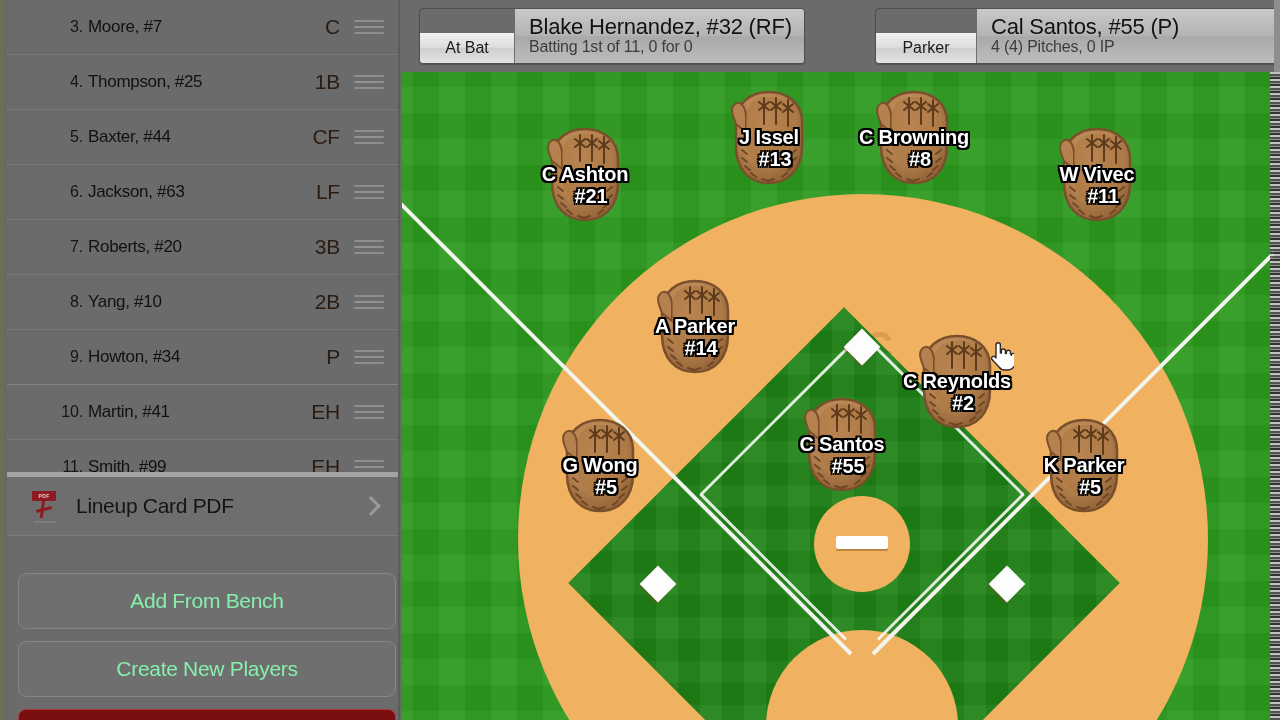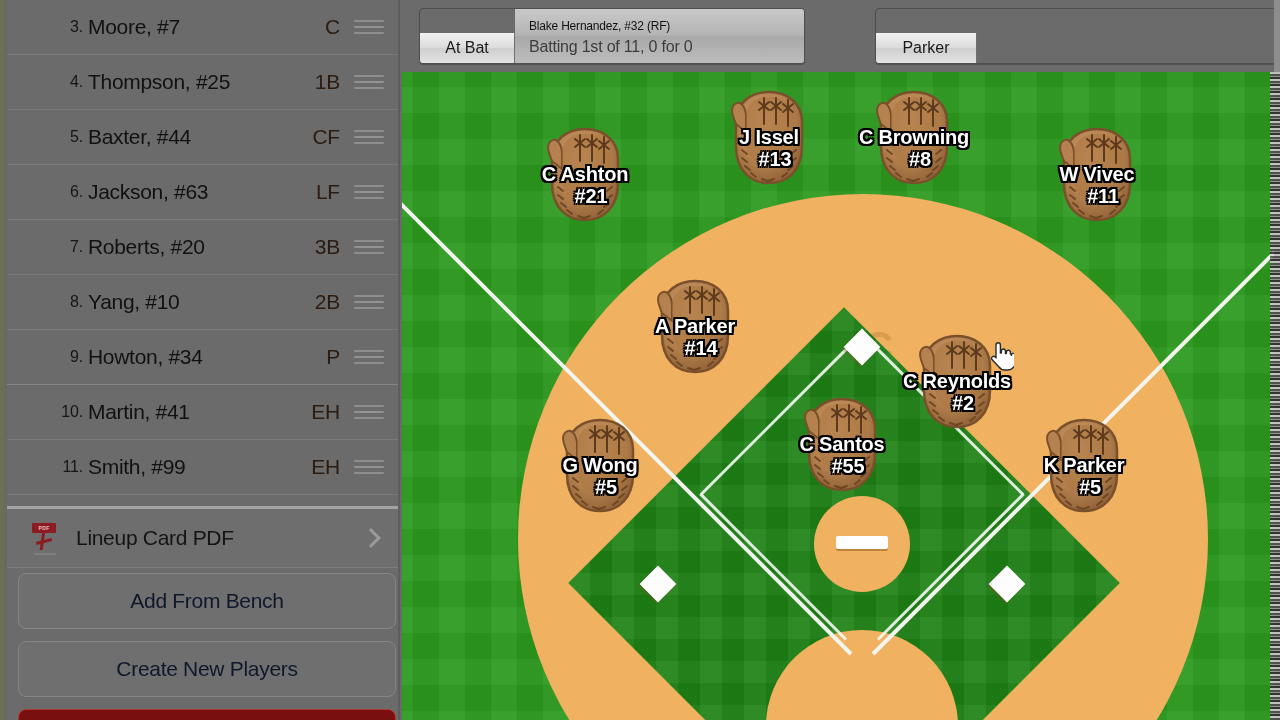--- a/index.html
+++ b/index.html
@@ -26,40 +26,40 @@
     display:flex;align-items:center;
     border-bottom:1px solid #7a7a7a;
     padding:0 0 0 48px;
   }
   .lineup-row.sep-strong{border-bottom:1px solid #848484;}
   .row-num{
     font-size:16px;color:#151515;font-weight:500;
     min-width:28px;text-align:right;margin-right:5px;letter-spacing:-0.2px;
   }
   .row-name{
-    font-size:21px;color:#111;letter-spacing:-0.3px;font-weight:400;
+    font-size:17px;color:#111;letter-spacing:-0.3px;font-weight:400;
     flex:1;
   }
   .row-pos{
     font-size:21px;color:#2b1c12;letter-spacing:-0.2px;
     width:56px;text-align:right;margin-right:14px;
   }
   .drag-handle{
     width:30px;height:22px;margin-right:16px;
     display:flex;flex-direction:column;justify-content:center;gap:4px;
   }
   .drag-handle i{display:block;height:2px;background:#8e8e8e;border-radius:1px;}
   .drag-handle i:nth-child(2){background:#929292;}
 
   
   .pdf-row{
-    position:absolute;left:0;top:506px;width:393px;height:58px;
+    position:absolute;left:0;top:472px;width:393px;height:58px;
     display:flex;align-items:center;
     background:#6e6e6e;
-    border-top:3px solid #a3a3a3;border-bottom:1px solid #7d7d7d;
+    border-top:5px solid #a3a3a3;border-bottom:1px solid #7d7d7d;
   }
   .pdf-icon{
     position:relative;width:26px;height:30px;margin-left:25px;margin-right:18px;
   }
   .pdf-icon .tab{
     position:absolute;left:0;top:0;width:24px;height:10px;background:#8c1c22;border-radius:1px;
     font-size:5px;color:#f0c0c4;text-align:center;line-height:10px;letter-spacing:0.4px;font-weight:bold;
   }
   .pdf-icon .body{
     position:absolute;left:4px;top:8px;width:18px;height:20px;
@@ -77,21 +77,21 @@
   .chevron{
     width:11px;height:11px;border-right:3px solid #9a9a9a;border-top:3px solid #9a9a9a;
     transform:rotate(45deg);margin-right:22px;
   }
 
   
   .btn{
     position:absolute;left:11px;width:378px;height:56px;box-sizing:border-box;
     background:#6f6f6f;border:1px solid #868686;border-radius:8px;
     display:flex;align-items:center;justify-content:center;
-    font-size:21px;color:#0f172a;letter-spacing:-0.3px;
+    font-size:21px;color:#86efac;letter-spacing:-0.3px;
   }
   .btn-bench{top:573px;}
   .btn-create{top:641px;}
   .btn-danger{
     position:absolute;left:11px;top:709px;width:378px;height:34px;box-sizing:border-box;
     background:#7a0f10;border:1px solid #b03a36;border-radius:8px;
     display:flex;align-items:center;justify-content:center;
     font-size:21px;color:#f4d9d9;
   }
 
@@ -116,21 +116,21 @@
     background:linear-gradient(to bottom,#f2f2f2 0%,#dcdcdc 48%,#cfcfcf 52%,#e3e3e3 100%);
     border-right:1px solid #6f6f6f;
     font-size:16px;color:#1a1a1a;margin-top:24px;
   }
   .panel-key.wide{width:100px;}
   .panel-val{
     flex:1;display:flex;flex-direction:column;justify-content:center;
     padding-left:14px;
     background:linear-gradient(to bottom,#c9c9c9 0%,#b4b4b4 48%,#a9a9a9 52%,#bdbdbd 100%);
   }
-  .panel-line1{font-size:12px;color:#121212;line-height:21px;letter-spacing:-0.2px;}
+  .panel-line1{font-size:22px;color:#121212;line-height:21px;letter-spacing:-0.2px;}
   .panel-line2{font-size:16px;color:#3c3c3c;line-height:20px;letter-spacing:-0.2px;}
 
   
   .field{
     position:absolute;left:402px;top:72px;width:872px;height:648px;
     overflow:hidden;background:#17181b;
   }
   .grass-outfield{
     position:absolute;left:-360px;top:-330px;width:1600px;height:1600px;
     background:
@@ -346,20 +346,24 @@
     <div class="info-panel panel-atbat">
       <div class="panel-key">At Bat</div>
       <div class="panel-val">
         <div class="panel-line1">Blake Hernandez, #32 (RF)</div>
         <div class="panel-line2">Batting 1st of 11, 0 for 0</div>
       </div>
     </div>
 
     <div class="info-panel panel-pitcher">
       <div class="panel-key wide">Parker</div>
+      <div class="panel-val">
+        <div class="panel-line1">Cal Santos, #55 (P)</div>
+        <div class="panel-line2">4 (4) Pitches, 0 IP</div>
+      </div>
     </div>
 
   </div>
 
   <div class="field">
     <div class="grass-outfield"></div>
 
     <div class="dirt-arc">
       <div class="gc">GC</div>
     </div>

